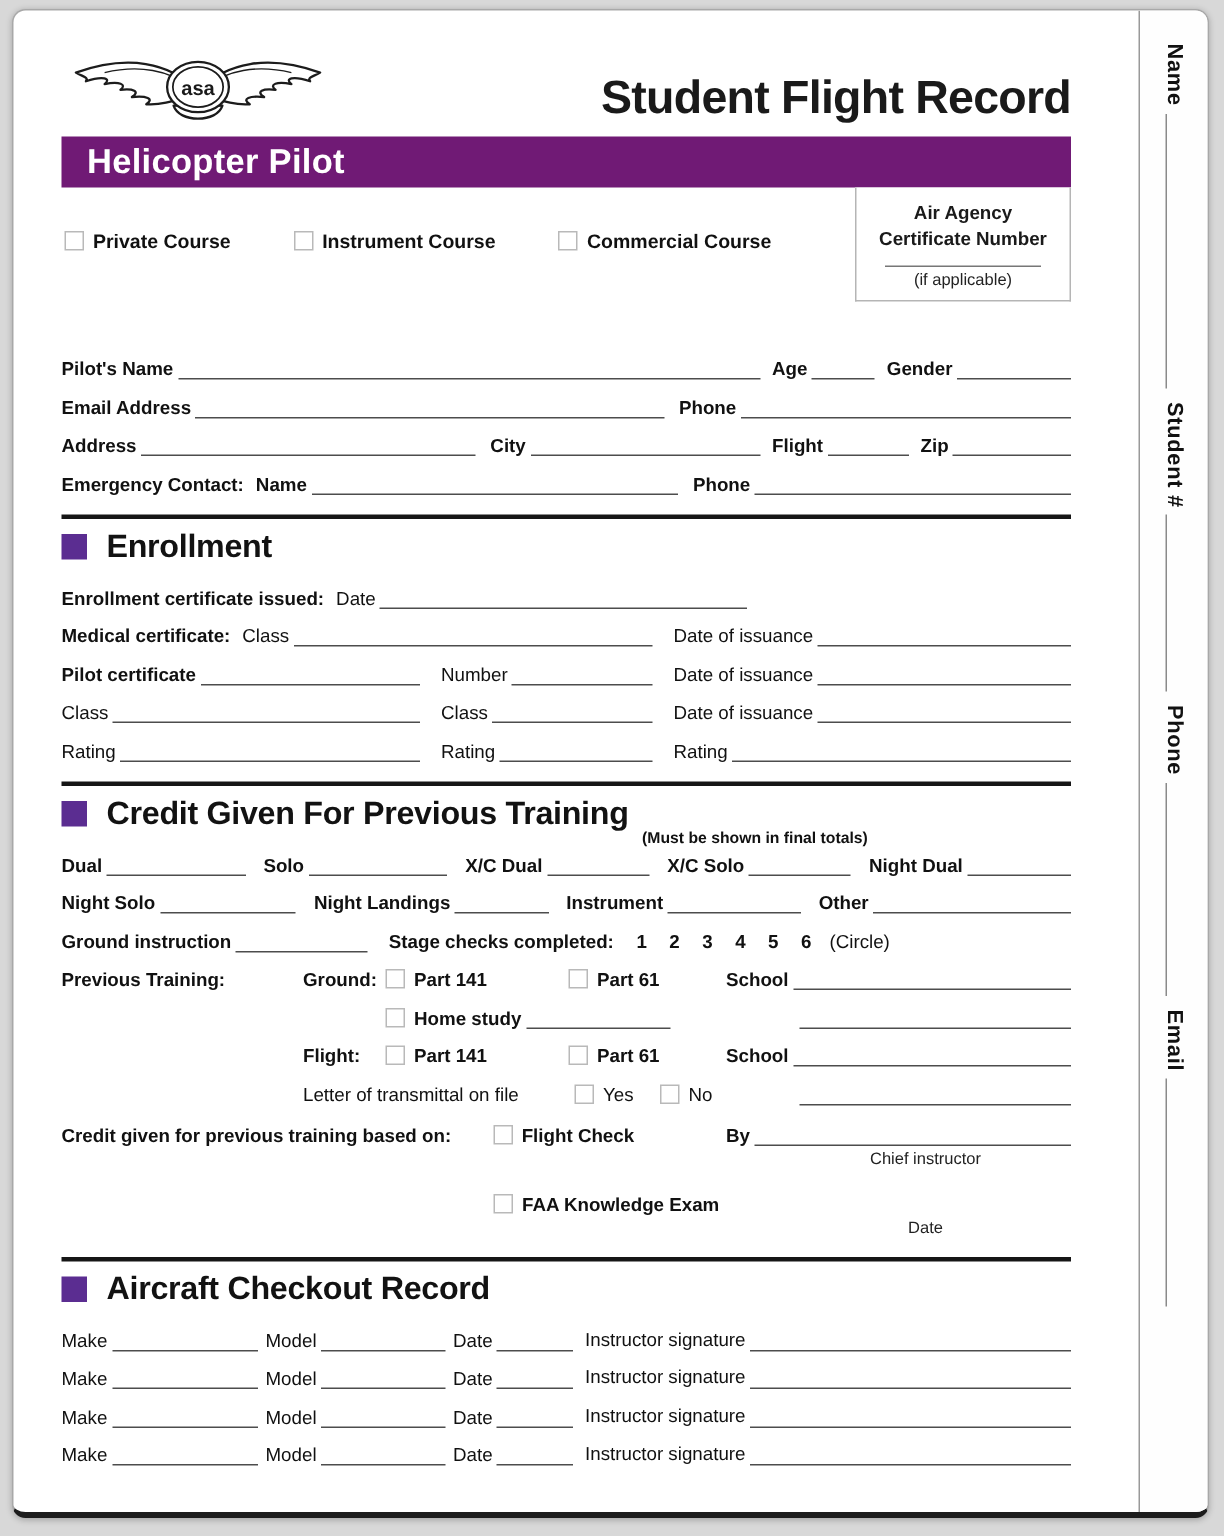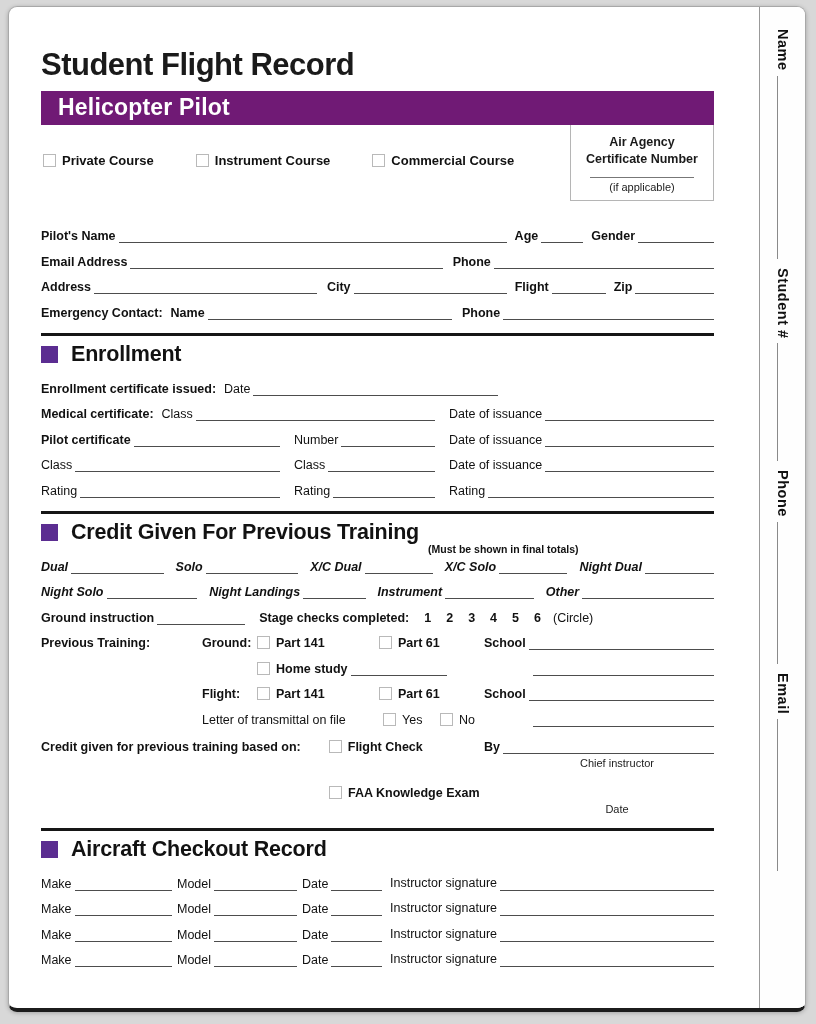--- a/index.html
+++ b/index.html
@@ -49,21 +49,21 @@
   .subnote{font-size:10.5px;font-weight:600;margin-left:9px;padding-top:8px;white-space:nowrap;margin-top:24px;}
   
   .c1{width:253px;display:flex;align-items:flex-end;} 
   .c2{width:155px;display:flex;align-items:flex-end;}
   .c3{flex:1;display:flex;align-items:flex-end;}
   .c1 .ln,.c2 .ln{flex:1;margin-right:14px;}
   .c3 .ln{flex:1;}
   .cmerge{width:408px;display:flex;align-items:flex-end;}
   .cmerge .ln{flex:1;margin-right:14px;}
   
-  .cell{flex:1;display:flex;align-items:flex-end;font-style:italic;}
+  .cell{flex:1;display:flex;align-items:flex-end;}
   .cell .ln{flex:1;margin-right:12px;}
   .cell:last-child .ln{margin-right:0;}
   .stagenum{font-weight:bold;margin-left:15px;}
   .circlenote{margin-left:12px;}
   
   .w161{width:161px;flex:none;} .w55{width:55px;flex:none;} .w122{width:122px;flex:none;}
   .w181{width:181px;flex:none;} .w57{width:57px;flex:none;} .w288{width:288px;flex:none;}
   .sp28{width:28px;flex:none;}
   .cbcell{display:flex;align-items:flex-end;}
   .cbcell .cb{margin-bottom:1px;}
@@ -86,20 +86,34 @@
           color:#111;white-space:nowrap;}
   .vline{width:1.4px;background:#8a8a8a;margin:5px 0 9px;transform:translateX(-5px);flex:none;}
 </style>
 </head>
 <body>
 
 <div class="card">
   <div class="main">
 
     <div class="hdr">
+      <div class="logo">
+        <svg viewBox="0 0 190 50">
+          <g fill="#ffffff" stroke="#1c1c1c" stroke-width="1.6" stroke-linejoin="round">
+            <path d="M93,27 C76,8 46,2 10,15 C15,18 19,18 17,21 C29,17 35,19 30,23 C40,21 46,23 41,27 C50,26 55,28 49,32 C59,31 65,33 59,37 C73,38 84,32 93,30 Z"></path>
+            <path d="M97,27 C114,8 144,2 180,15 C175,18 171,18 173,21 C161,17 155,19 160,23 C150,21 144,23 149,27 C140,26 135,28 141,32 C131,31 125,33 131,37 C117,38 106,32 97,30 Z"></path>
+            <path d="M78,38 c2,6 9,9 17,9 c8,0 15,-3 17,-9 z"></path>
+            <path d="M30,15 C55,9 75,14 88,24" fill="none" stroke-width="1"></path>
+            <path d="M160,15 C135,9 115,14 102,24" fill="none" stroke-width="1"></path>
+            <ellipse cx="95" cy="25" rx="21.5" ry="17.5"></ellipse>
+            <ellipse cx="95" cy="25" rx="17.5" ry="14" fill="none" stroke-width="1.2"></ellipse>
+          </g>
+          <text x="95" y="30.5" text-anchor="middle" font-size="14" font-weight="bold" font-family="Liberation Sans, sans-serif" fill="#1a1a1a">asa</text>
+        </svg>
+      </div>
       <div class="title">Student Flight Record</div>
     </div>
 
     <div class="banner">
       <span>Helicopter Pilot</span>
     </div>
 
     <div class="subhead">
       <div class="courses">
         <span class="item">
@@ -116,21 +130,21 @@
         </span>
       </div>
       <div class="airbox">
         <div class="t">Air Agency</div>
         <div class="t">Certificate Number</div>
         <div class="rule"></div>
         <div class="n">(if applicable)</div>
       </div>
     </div>
 
-    <div class="frow" style="margin-top:4px">
+    <div class="frow" style="margin-top:14px">
       <span class="b">Pilot's Name</span>
       <span class="ln gr" style="flex-grow:392"></span>
       <span class="b ml8">Age</span>
       <span class="ln" style="width:42px"></span>
       <span class="b ml8">Gender</span>
       <span class="ln" style="width:76px"></span>
     </div>
     <div class="frow">
       <span class="b">Email Address</span>
       <span class="ln gr" style="flex-grow:312"></span>

